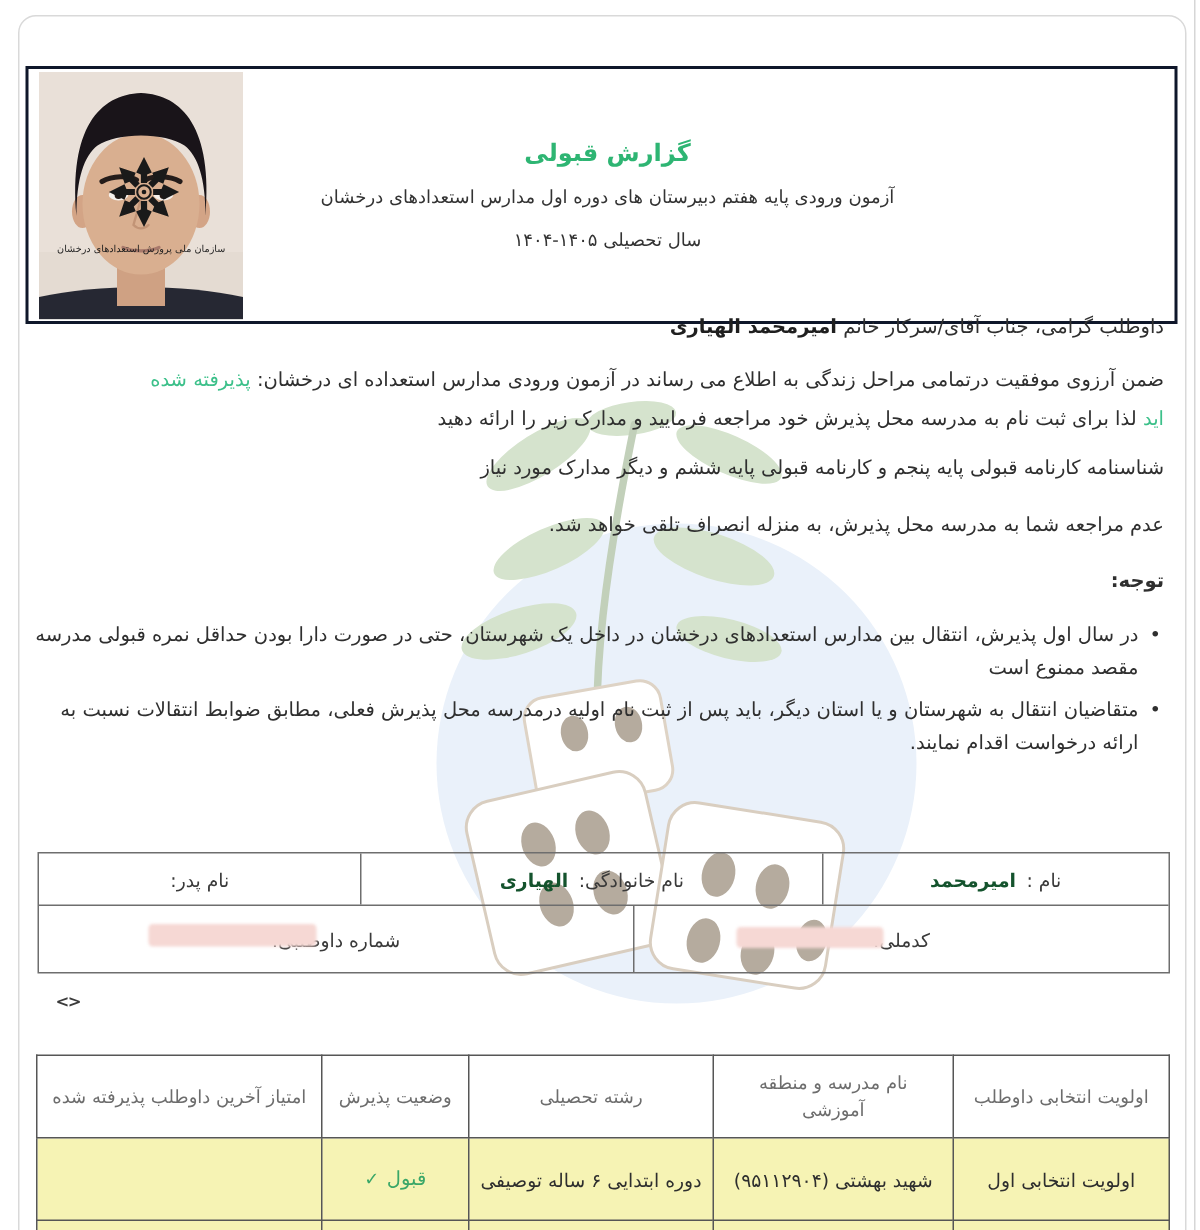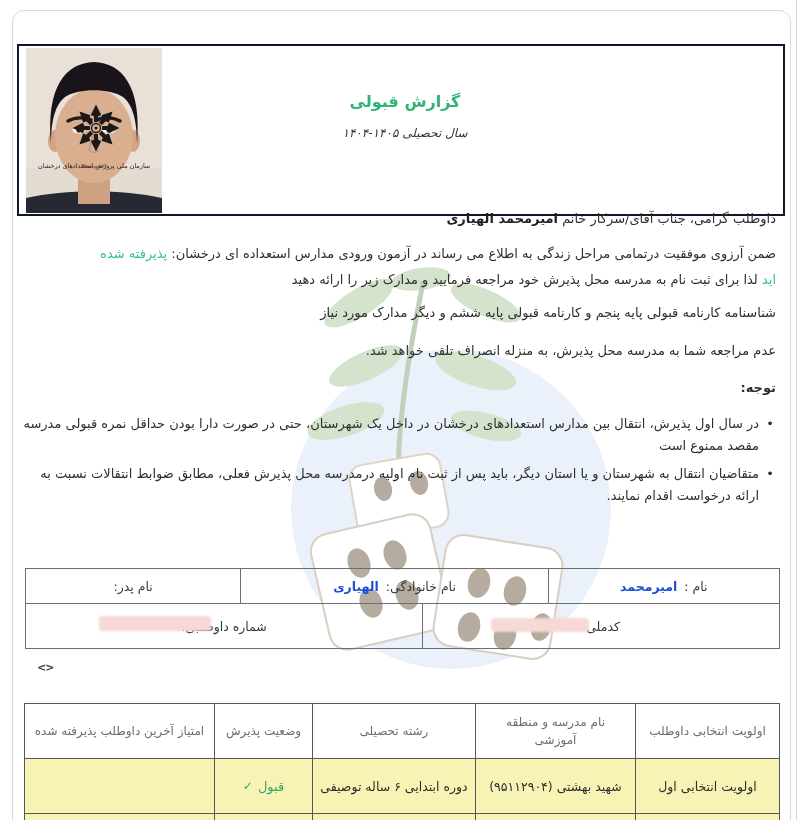--- a/index.html
+++ b/index.html
@@ -21,21 +21,21 @@
   .header-box{
     position:absolute;left:4px;right:5px;top:12px;height:168px;
     border:2px solid #0f172a;background:#fff;z-index:1;margin-top:21px;
   }
   .photo-abs{position:absolute;left:7px;top:2px;width:136px;height:165px;overflow:hidden;}
   .header-titles{
     position:absolute;left:150px;right:142px;top:46px;text-align:center;z-index:1;
   }
   .report-title{font-size:16px;font-weight:bold;color:#2eb573;letter-spacing:0;}
   .report-subtitle{margin-top:13px;font-size:12px;color:#333;}
-  .report-year{margin-top:15px;font-size:12px;color:#333;font-style:italic;}
+  .report-year{margin-top:15px;font-size:12px;color:#333;}
   .ltr-isolate{direction:ltr;unicode-bidi:isolate;}
   .logo-pos{position:absolute;left:18px;top:56px;width:118px;text-align:center;z-index:1;}
   .logo-caption{margin-top:4px;font-size:7px;color:#1c1c1c;filter:blur(.35px);white-space:nowrap;transform:scale(.92);}
   
   .tline{position:absolute;right:14px;left:10px;font-size:13px;z-index:1;text-align:right;}
   .greeting{top:200px;font-size:13px;}
   .bold{font-weight:bold;color:#1f1f1f;}
   .announce{top:230px;line-height:26px;}
   .hl{color:#3cc08a;}
   .docs{top:294px;}
@@ -52,21 +52,21 @@
   }
   .f-row{display:flex;direction:rtl;}
   .f-row1{height:34px;border-bottom:1px solid #6e6e6e;}
   .f-row2{height:44px;}
   .f-cell{
     display:flex;align-items:center;justify-content:center;gap:7px;
     box-sizing:border-box;font-size:12.5px;color:#3a3a3a;position:relative;
   }
   .f-cell + .f-cell{border-left:none;}
   .f-cell.b-left{border-left:1px solid #6e6e6e;}
-  .f-val{font-weight:bold;color:#1d4ed8;}
+  .f-val{font-weight:bold;color:#14532d;}
   .redaction{position:absolute;background:#f6d8d4;border-radius:3px;filter:blur(1px);}
   .redact-national{left:68px;top:14px;width:98px;height:14px;}
   .redact-candidate{left:73px;top:12px;width:112px;height:15px;}
   
   .expand-toggle{
     position:absolute;left:24px;top:650px;z-index:2;direction:ltr;
     font-size:11px;font-weight:bold;color:#3b3b3b;letter-spacing:-1px;cursor:pointer;
   }
   
   .results{position:absolute;right:10px;top:692px;width:755px;z-index:1;border-collapse:collapse;table-layout:fixed;direction:rtl;}
@@ -132,20 +132,21 @@
         <circle cx="53" cy="82" r="2.6" fill="#231a16"></circle>
         <ellipse cx="83" cy="82" rx="6.5" ry="3.6" fill="#f6f1ec"></ellipse>
         <circle cx="83" cy="82" r="2.6" fill="#231a16"></circle>
         <path d="M68,84 C66,92 64,98 63,102 C66,105 70,105 73,102" stroke="#c29476" stroke-width="1.6" fill="none" stroke-linecap="round"></path>
         <path d="M56,117 C63,120 73,120 80,117" stroke="#a97a6c" stroke-width="2.2" fill="none" stroke-linecap="round"></path>
       </svg>
     </div>
 
     <div class="header-titles">
       <div class="report-title">گزارش قبولی</div>
+      <div class="report-subtitle">آزمون ورودی پایه هفتم دبیرستان های دوره اول مدارس استعدادهای درخشان</div>
       <div class="report-year">
         <span>سال تحصیلی</span>
         <span class="ltr-isolate">۱۴۰۴-۱۴۰۵</span>
       </div>
     </div>
 
     <div class="logo-pos">
       <svg width="52" height="52" viewBox="-30 -30 60 60">
         <g fill="#1a1a1a">
           <path d="M0,-27 L6,-15 L2.4,-13.5 L2.4,-7 L-2.4,-7 L-2.4,-13.5 L-6,-15 Z"></path>

